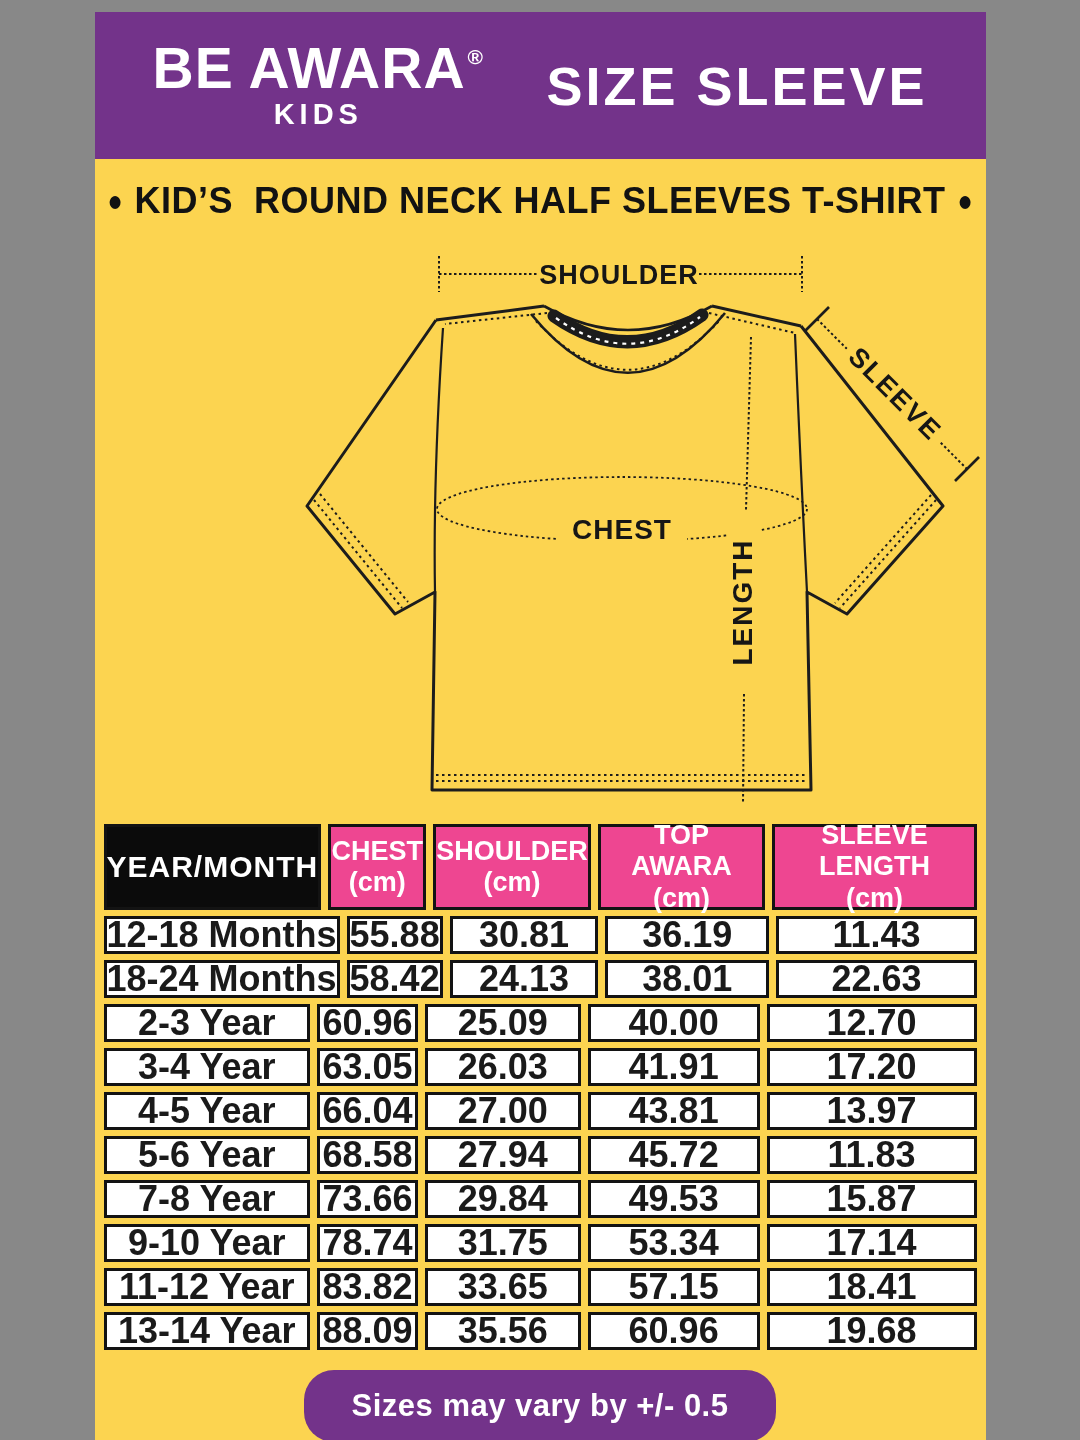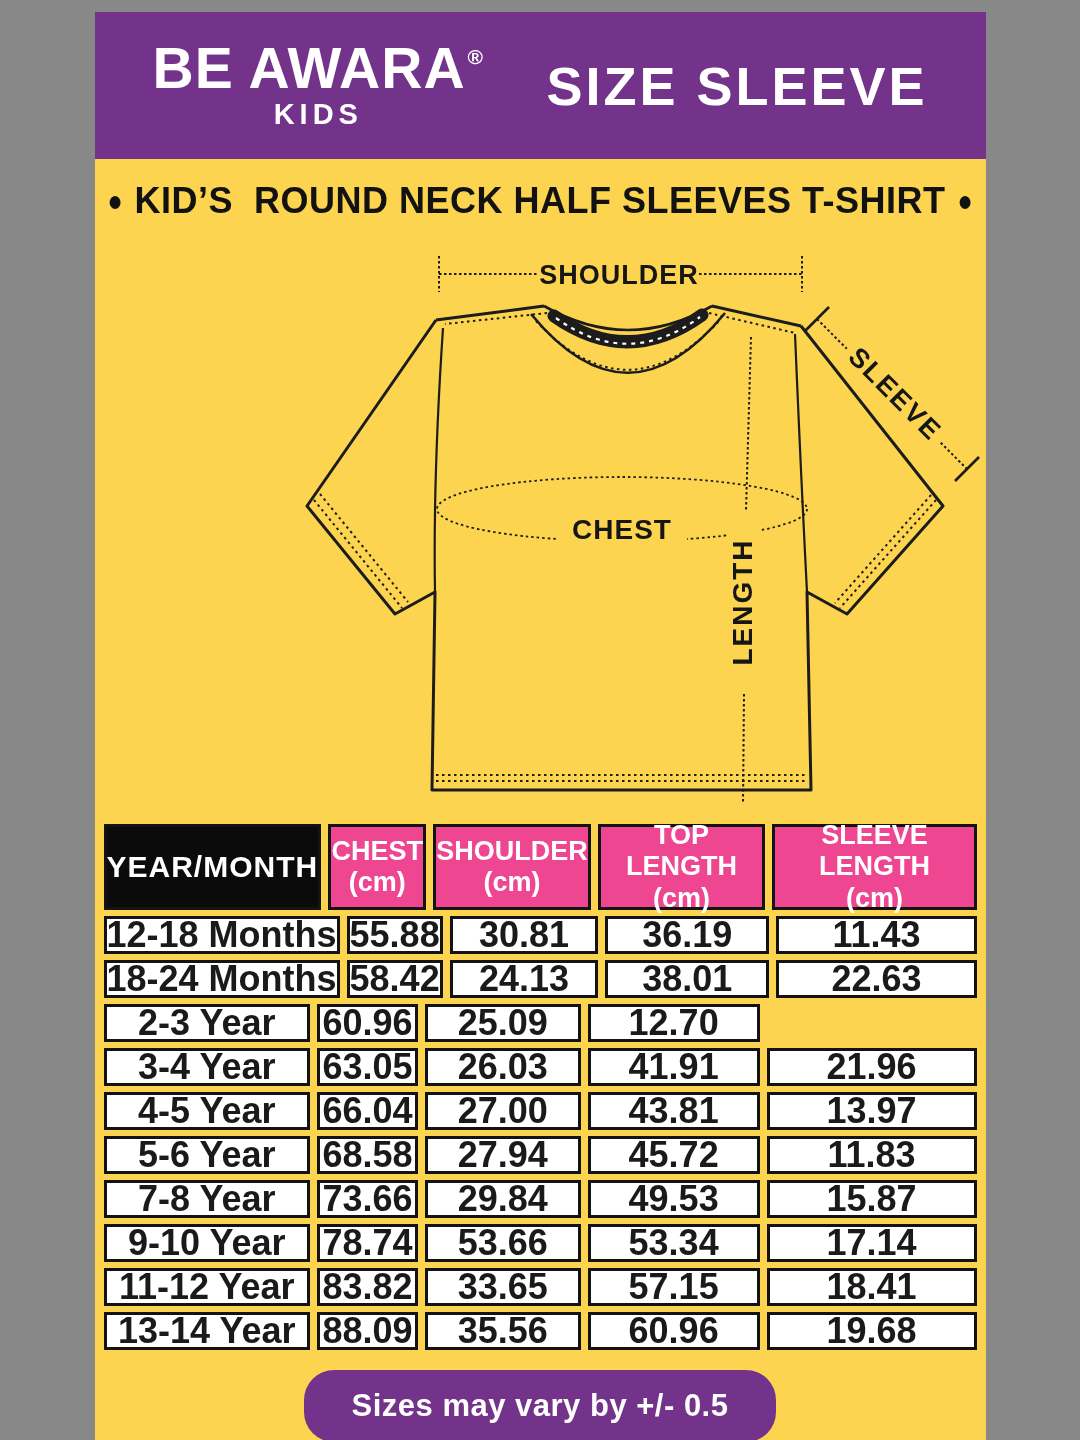--- a/index.html
+++ b/index.html
@@ -146,21 +146,21 @@
       </div>
       <div class="hcell hcell-pink">
         <div class="hlabel">CHEST</div>
         <div class="hunit">(cm)</div>
       </div>
       <div class="hcell hcell-pink">
         <div class="hlabel">SHOULDER</div>
         <div class="hunit">(cm)</div>
       </div>
       <div class="hcell hcell-pink">
-        <div class="hlabel">TOP LENGTH</div>
+        <div class="hlabel">TOP AWARA</div>
         <div class="hunit">(cm)</div>
       </div>
       <div class="hcell hcell-pink">
         <div class="hlabel">SLEEVE LENGTH</div>
         <div class="hunit">(cm)</div>
       </div>
     </div>
     <div class="tbody">
         <div class="trow">
           <div class="tcell">12-18 Months</div>
@@ -173,28 +173,29 @@
           <div class="tcell">18-24 Months</div>
           <div class="tcell">58.42</div>
           <div class="tcell">24.13</div>
           <div class="tcell">38.01</div>
           <div class="tcell">22.63</div>
         </div>
         <div class="trow">
           <div class="tcell">2-3 Year</div>
           <div class="tcell">60.96</div>
           <div class="tcell">25.09</div>
+          <div class="tcell">40.00</div>
           <div class="tcell">12.70</div>
         </div>
         <div class="trow">
           <div class="tcell">3-4 Year</div>
           <div class="tcell">63.05</div>
           <div class="tcell">26.03</div>
           <div class="tcell">41.91</div>
-          <div class="tcell">21.96</div>
+          <div class="tcell">17.20</div>
         </div>
         <div class="trow">
           <div class="tcell">4-5 Year</div>
           <div class="tcell">66.04</div>
           <div class="tcell">27.00</div>
           <div class="tcell">43.81</div>
           <div class="tcell">13.97</div>
         </div>
         <div class="trow">
           <div class="tcell">5-6 Year</div>
@@ -206,21 +207,21 @@
         <div class="trow">
           <div class="tcell">7-8 Year</div>
           <div class="tcell">73.66</div>
           <div class="tcell">29.84</div>
           <div class="tcell">49.53</div>
           <div class="tcell">15.87</div>
         </div>
         <div class="trow">
           <div class="tcell">9-10 Year</div>
           <div class="tcell">78.74</div>
-          <div class="tcell">53.66</div>
+          <div class="tcell">31.75</div>
           <div class="tcell">53.34</div>
           <div class="tcell">17.14</div>
         </div>
         <div class="trow">
           <div class="tcell">11-12 Year</div>
           <div class="tcell">83.82</div>
           <div class="tcell">33.65</div>
           <div class="tcell">57.15</div>
           <div class="tcell">18.41</div>
         </div>

